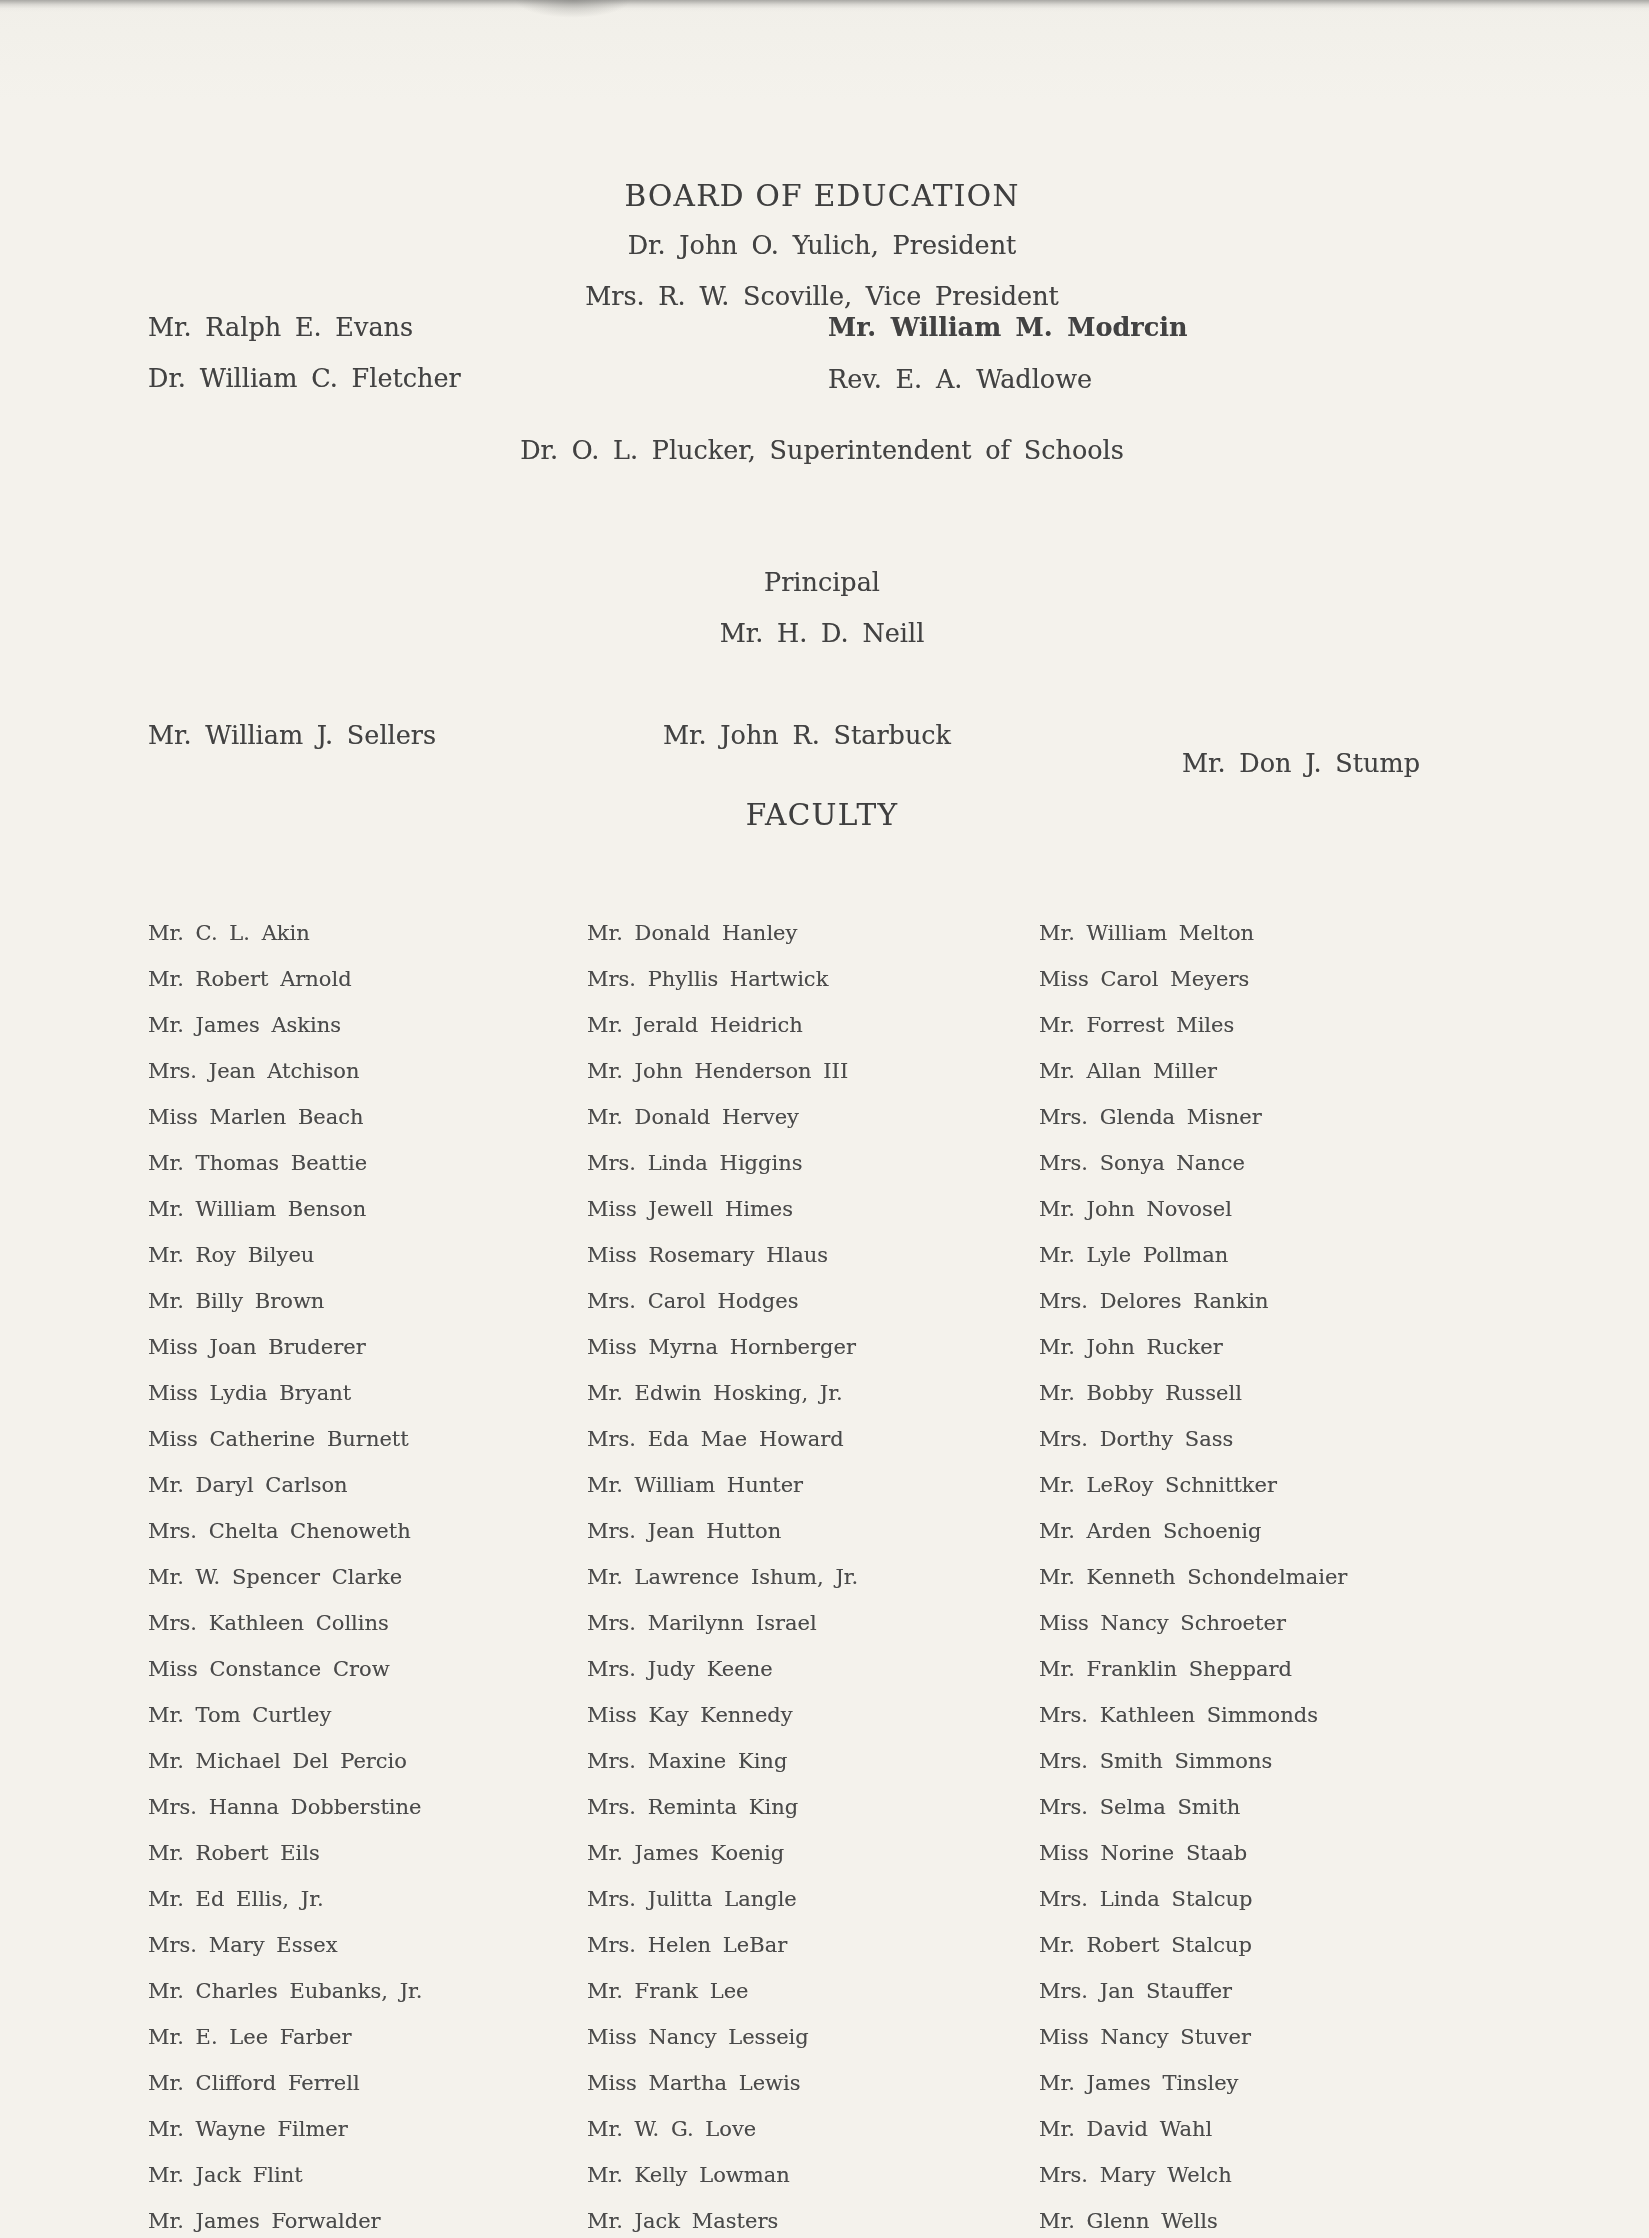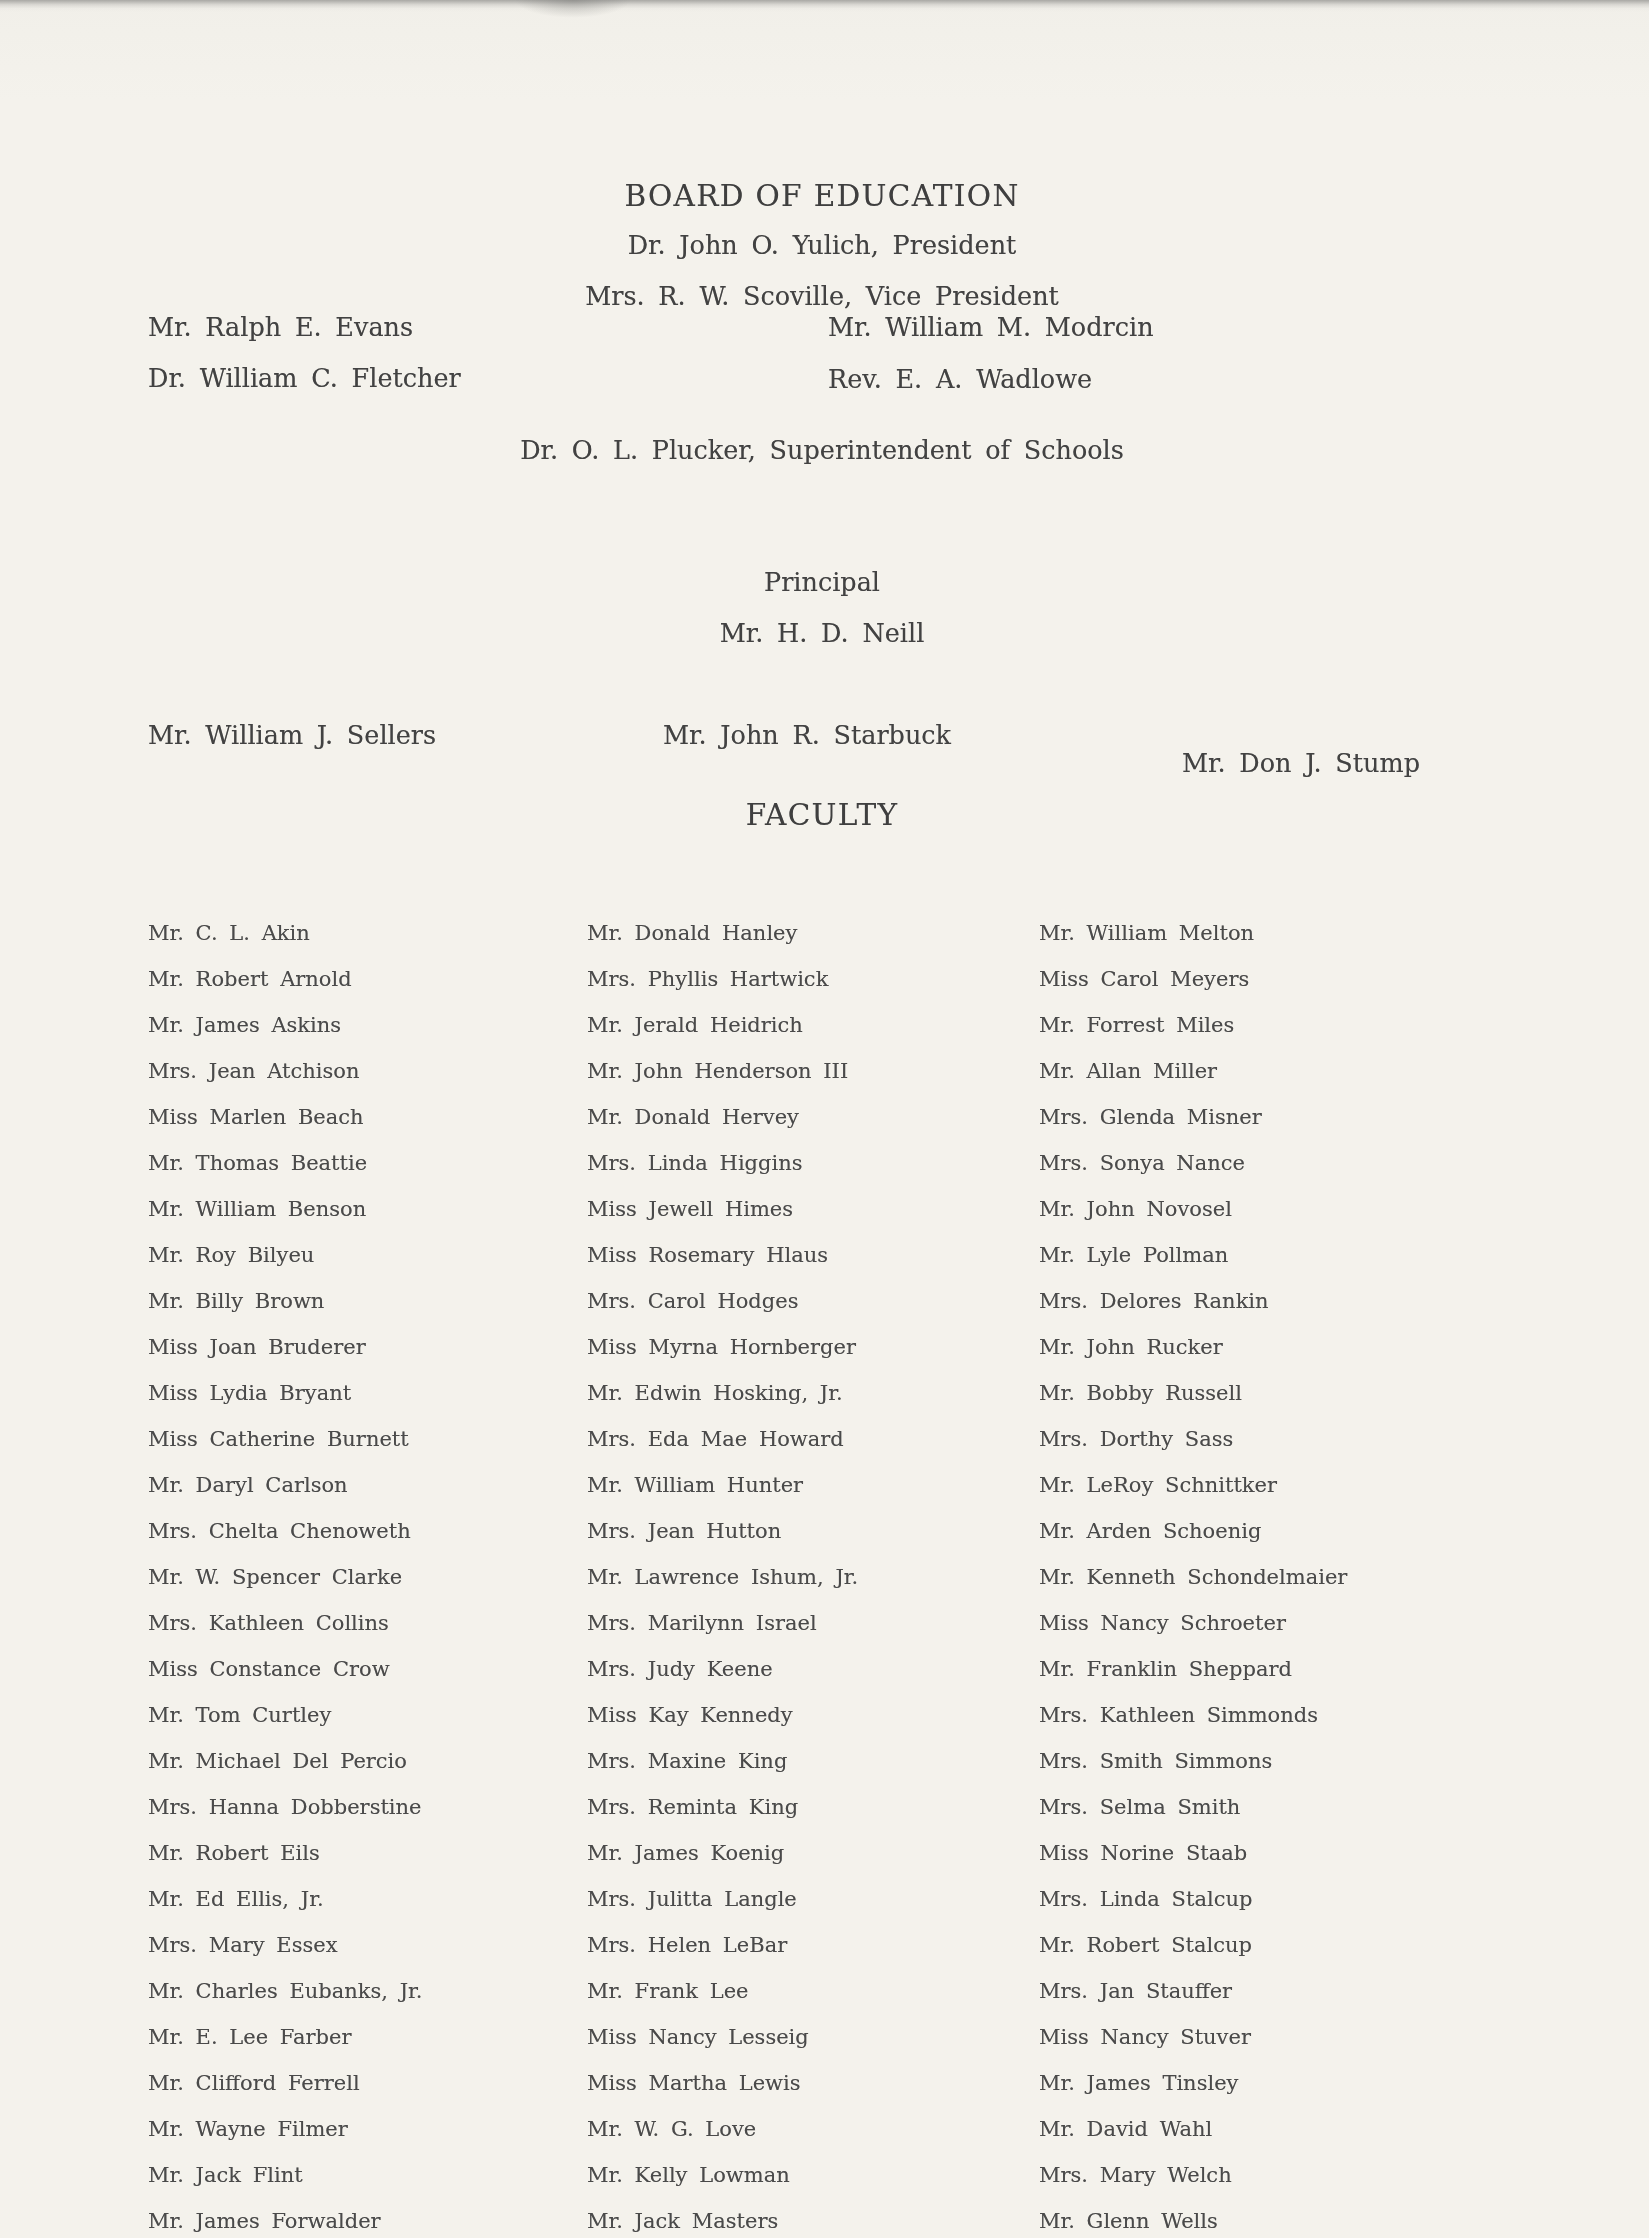--- a/index.html
+++ b/index.html
@@ -39,21 +39,21 @@
 
 <div class="page">
   <div class="scan-edge"></div>
   <div class="scan-blotch"></div>
 
   <div class="line centered h-title" style="top:151px;margin-top:28px;">BOARD OF EDUCATION</div>
   <div class="line centered h-sub" style="top:210px;">Dr. John O. Yulich, President</div>
   <div class="line centered h-sub" style="top:261px;">Mrs. R. W. Scoville, Vice President</div>
 
   <div class="line b-name" style="top:312px; left:148px;">Mr. Ralph E. Evans</div>
-  <div class="line b-name" style="top:312px; left:828px;">Mr. William M. Modrcin</div>
+  <div class="line b-name" style="top:312px; left:828px;font-weight:bold;">Mr. William M. Modrcin</div>
   <div class="line b-name" style="top:363px; left:148px;">Dr. William C. Fletcher</div>
   <div class="line b-name" style="top:364px; left:828px;">Rev. E. A. Wadlowe</div>
 
   <div class="line centered h-sub" style="top:415px;">Dr. O. L. Plucker, Superintendent of Schools</div>
 
   <div class="line centered h-sub" style="top:547px;">Principal</div>
   <div class="line centered h-sub" style="top:598px;">Mr. H. D. Neill</div>
 
   <div class="line b-name" style="top:720px; left:148px;">Mr. William J. Sellers</div>
   <div class="line b-name" style="top:720px; left:663px;">Mr. John R. Starbuck</div>

